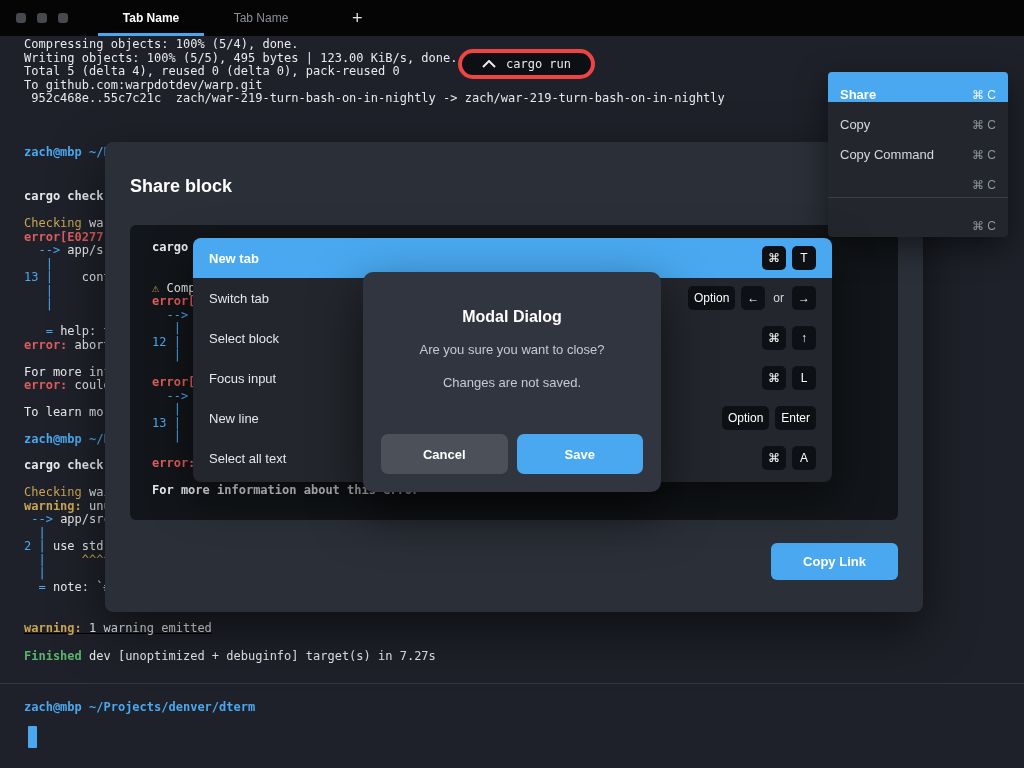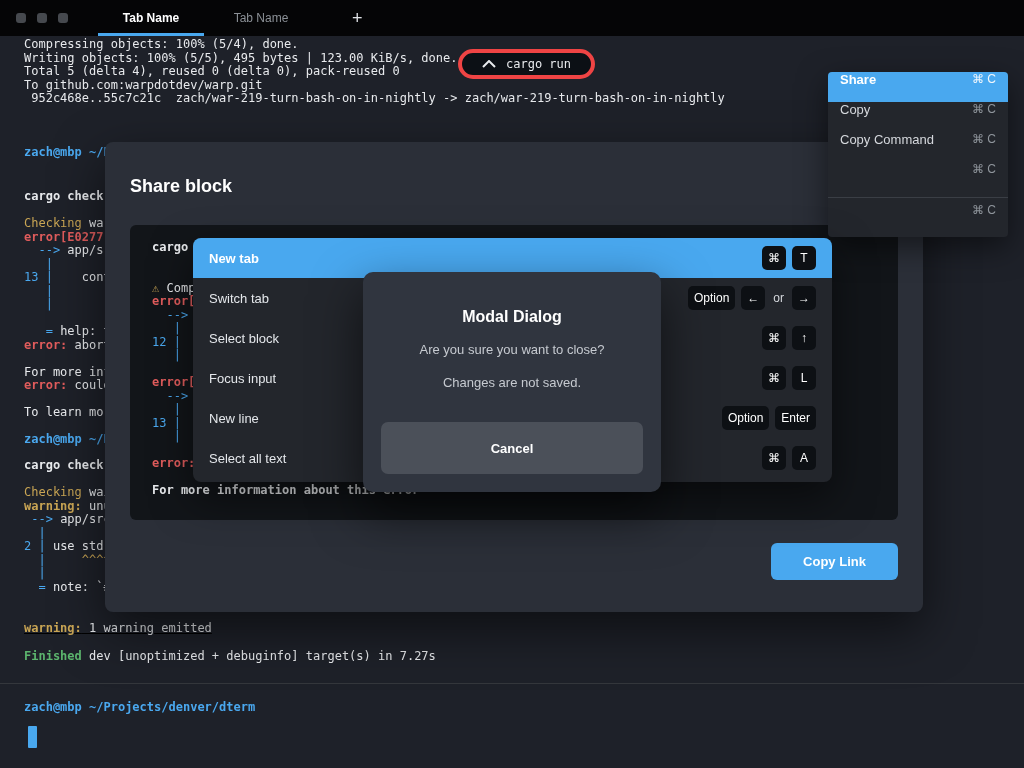--- a/index.html
+++ b/index.html
@@ -24,21 +24,21 @@
   .r{color:#e05c5c}
   .bl{color:#4aa8ef}
   .g{color:#5cb56e}
 
   
   .pill{position:absolute;left:458px;top:49px;height:30px;display:flex;align-items:center;gap:10px;padding:0 20px;border:4px solid #ef4444;border-radius:15px;background:#0c1015;z-index:2;cursor:pointer}
   .pill span{font-family:"DejaVu Sans Mono",monospace;font-size:12px;color:#e8eaed}
 
   
   .ctx-menu{position:absolute;left:828px;top:72px;width:180px;background:#23262c;border-radius:4px;z-index:15;box-shadow:0 10px 30px rgba(0,0,0,.5);padding-bottom:4px;overflow:hidden}
-  .ctx-row{height:30px;display:flex;align-items:flex-start;justify-content:space-between;padding:0 12px;cursor:pointer}
+  .ctx-row{height:30px;display:flex;align-items:flex-end;justify-content:space-between;padding:0 12px;cursor:pointer}
   .ctx-row.active{background:#49a8ef;height:30px}
   .ctx-label{font-size:13px;color:#d5d8dd}
   .ctx-row.active .ctx-label{color:#fff;font-weight:bold}
   .ctx-shortcut{font-size:12px;color:#8f959c}
   .ctx-row.active .ctx-shortcut{color:#f2f7fc}
   .ctx-sep{height:1px;background:#3a3e45;margin:5px 0}
 
   
   .share-modal{position:absolute;left:105px;top:142px;width:818px;height:470px;background:#2b2f38;border-radius:8px;z-index:10;box-shadow:0 18px 50px rgba(0,0,0,.55)}
   .share-title{position:absolute;left:25px;top:34px;font-size:18px;font-weight:bold;color:#fff}
@@ -59,21 +59,21 @@
   .pal-keys{display:flex;align-items:center;gap:6px}
   .keycap{min-width:24px;height:24px;padding:0 6px;background:#0d1014;border-radius:5px;color:#fff;font-size:12px;display:flex;align-items:center;justify-content:center}
   .keytext{font-size:12px;color:#d5d8dd;margin:0 2px}
 
   
   .dialog{position:absolute;left:363px;top:272px;width:298px;height:220px;background:#30353f;border-radius:10px;z-index:40;box-shadow:0 20px 50px rgba(0,0,0,.6);text-align:center}
   .dlg-title{margin-top:36px;font-size:16px;font-weight:bold;color:#fff}
   .dlg-msg{margin-top:16px;font-size:13px;color:#c6cad0}
   .dlg-msg + .dlg-msg{margin-top:18px}
   .dlg-buttons{position:absolute;left:18px;right:18px;bottom:18px;display:flex;gap:9px}
-  .dlg-buttons button{flex:1;height:52px;border:none;border-radius:7px;font-size:13px;font-weight:bold;cursor:pointer;font-family:inherit;color:#fff}
+  .dlg-buttons button{flex:1;height:40px;border:none;border-radius:7px;font-size:13px;font-weight:bold;cursor:pointer;font-family:inherit;color:#fff}
   .btn-cancel{background:#4b5059}
   .btn-save{background:#49a8ef}
 
   
   .divider{position:absolute;left:0;right:0;top:683px;height:1px;background:#34373c}
   .bottom-prompt{position:absolute;left:24px;top:700px;font-family:"DejaVu Sans Mono",monospace;font-weight:bold;font-size:12px;color:#4aa8ef}
   .cursor-block{position:absolute;left:28px;top:726px;width:9px;height:22px;background:#49a8ef;border-radius:1px}
 </style>
 </head>
 <body>
@@ -255,20 +255,21 @@
         </div>
       </div>
   </div>
 
   <div class="dialog">
     <div class="dlg-title">Modal Dialog</div>
     <div class="dlg-msg">Are you sure you want to close?</div>
     <div class="dlg-msg">Changes are not saved.</div>
     <div class="dlg-buttons">
       <button class="btn-cancel">Cancel</button>
+      <button class="btn-save">Save</button>
     </div>
   </div>
 
   <div class="divider"></div>
   <div class="bottom-prompt">zach@mbp ~/Projects/denver/dterm</div>
   <div class="cursor-block"></div>
 
 </div>
 
 </body></html>

